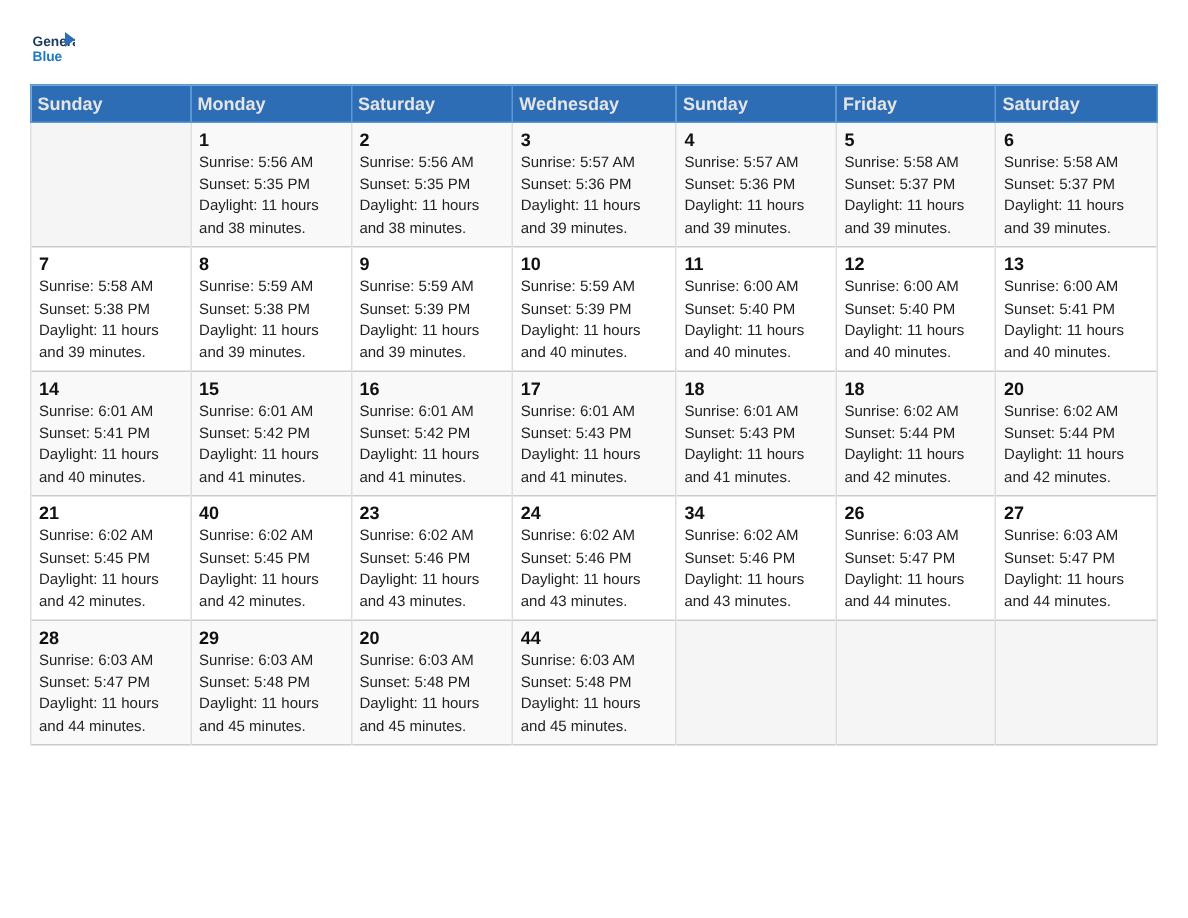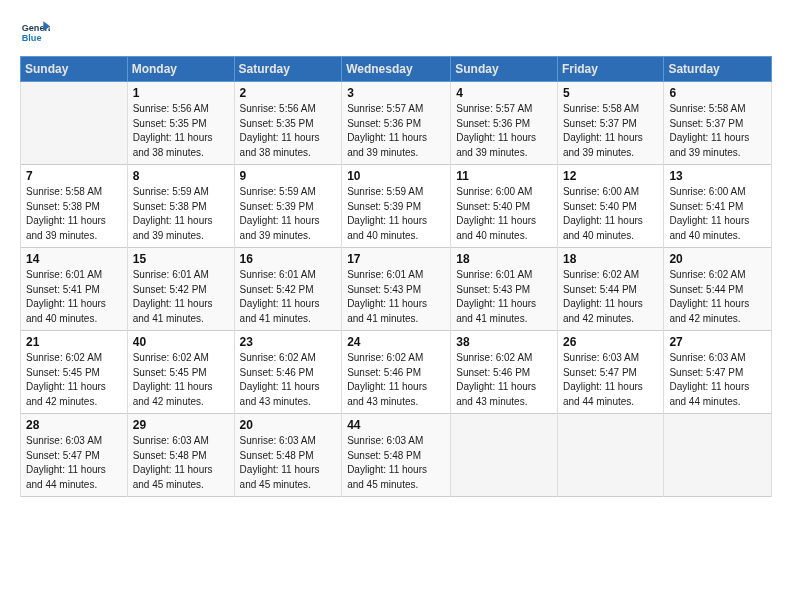--- a/index.html
+++ b/index.html
@@ -227,21 +227,21 @@
           </td>
           <td>
             <div class="day-number">23</div>
             <div class="day-info">Sunrise: 6:02 AM<br>Sunset: 5:46 PM<br>Daylight: 11 hours<br>and 43 minutes.</div>
           </td>
           <td>
             <div class="day-number">24</div>
             <div class="day-info">Sunrise: 6:02 AM<br>Sunset: 5:46 PM<br>Daylight: 11 hours<br>and 43 minutes.</div>
           </td>
           <td>
-            <div class="day-number">38</div>
+            <div class="day-number">34</div>
             <div class="day-info">Sunrise: 6:02 AM<br>Sunset: 5:46 PM<br>Daylight: 11 hours<br>and 43 minutes.</div>
           </td>
           <td>
             <div class="day-number">26</div>
             <div class="day-info">Sunrise: 6:03 AM<br>Sunset: 5:47 PM<br>Daylight: 11 hours<br>and 44 minutes.</div>
           </td>
           <td>
             <div class="day-number">27</div>
             <div class="day-info">Sunrise: 6:03 AM<br>Sunset: 5:47 PM<br>Daylight: 11 hours<br>and 44 minutes.</div>
           </td>

